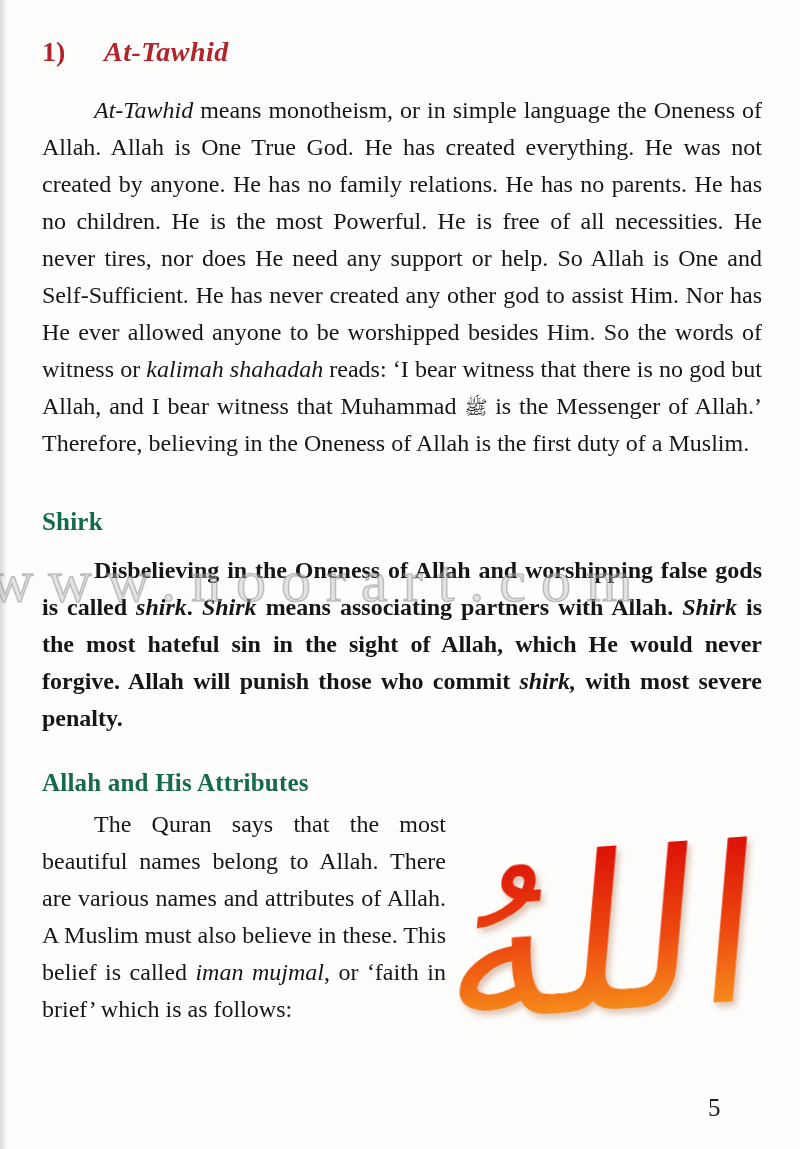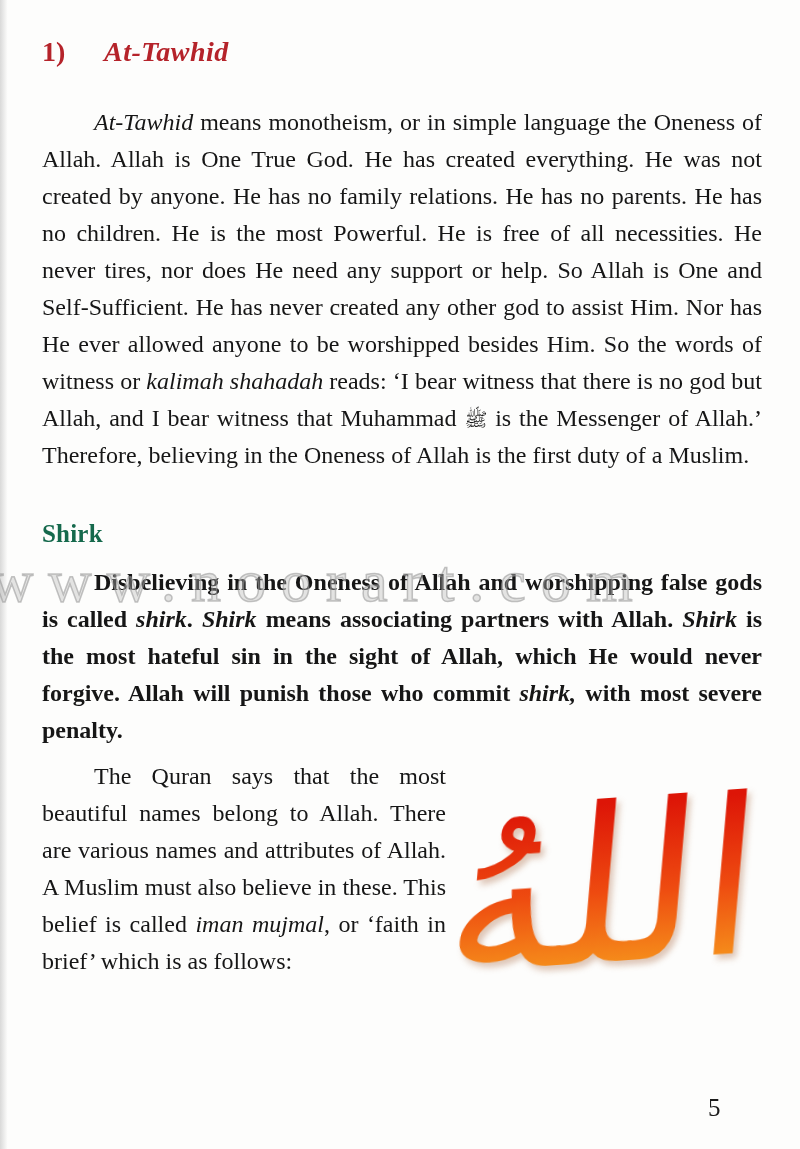--- a/index.html
+++ b/index.html
@@ -26,21 +26,21 @@
   .h1-row { display: flex; align-items: baseline; color: #b5232a; }
   .h1-num  { font-size: 28px; font-weight: bold; width: 62px; }
   .h1-title{ font-size: 28px; font-weight: bold; font-style: italic; letter-spacing: 0.5px; }
 
   .body {
     font-size: 24px;
     line-height: 37px;
     text-align: justify;
     margin: 0;
   }
-  .p1 { margin-top: 36px; text-indent: 52px; }
+  .p1 { margin-top: 24px; text-indent: 52px; }
   .p2 { margin-top: 16px; text-indent: 52px; font-weight: bold; }
   .p3 { width: 404px; text-indent: 52px; }
   .it { font-style: italic; }
 
   .h2 {
     margin: 46px 0 0 0;
     font-size: 25px;
     font-weight: bold;
     color: #15694c;
     letter-spacing: 0.2px;
@@ -113,20 +113,21 @@
       <span class="h1-num">1)</span>
       <span class="h1-title">At-Tawhid</span>
     </div>
 
     <p class="body p1"><span class="it">At-Tawhid</span><span> means monotheism, or in simple language the Oneness of Allah. Allah is One True God. He has created everything. He was not created by anyone. He has no family relations. He has no parents. He has no children. He is the most Powerful. He is free of all necessities. He never tires, nor does He need any support or help. So Allah is One and Self-Sufficient. He has never created any other god to assist Him. Nor has He ever allowed anyone to be worshipped besides Him. So the words of witness or </span><span class="it">kalimah shahadah</span><span> reads: ‘I bear witness that there is no god but Allah, and I bear witness that Muhammad </span><span class="pbuh">ﷺ</span><span> is the Messenger of Allah.’ Therefore, believing in the Oneness of Allah is the first duty of a Muslim.</span></p>
 
     <h2 class="h2">Shirk</h2>
 
     <p class="body p2"><span>Disbelieving in the Oneness of Allah and worshipping false gods is called </span><span class="it">shirk</span><span>. </span><span class="it">Shirk</span><span> means associating partners with Allah. </span><span class="it">Shirk</span><span> is the most hateful sin in the sight of Allah, which He would never forgive. Allah will punish those who commit </span><span class="it">shirk,</span><span> with most severe penalty.</span></p>
 
+    <h2 class="h2 attrs">Allah and His Attributes</h2>
 
     <div class="row3">
       <p class="body p3"><span>The Quran says that the most beautiful names belong to Allah. There are various names and attributes of Allah. A Muslim must also believe in these. This belief is called </span><span class="it">iman mujmal</span><span>, or ‘faith in brief’ which is as follows:</span></p>
       <div class="callig-wrap">
         <div class="callig">اللهُ</div>
       </div>
     </div>
 
   </div>
 

